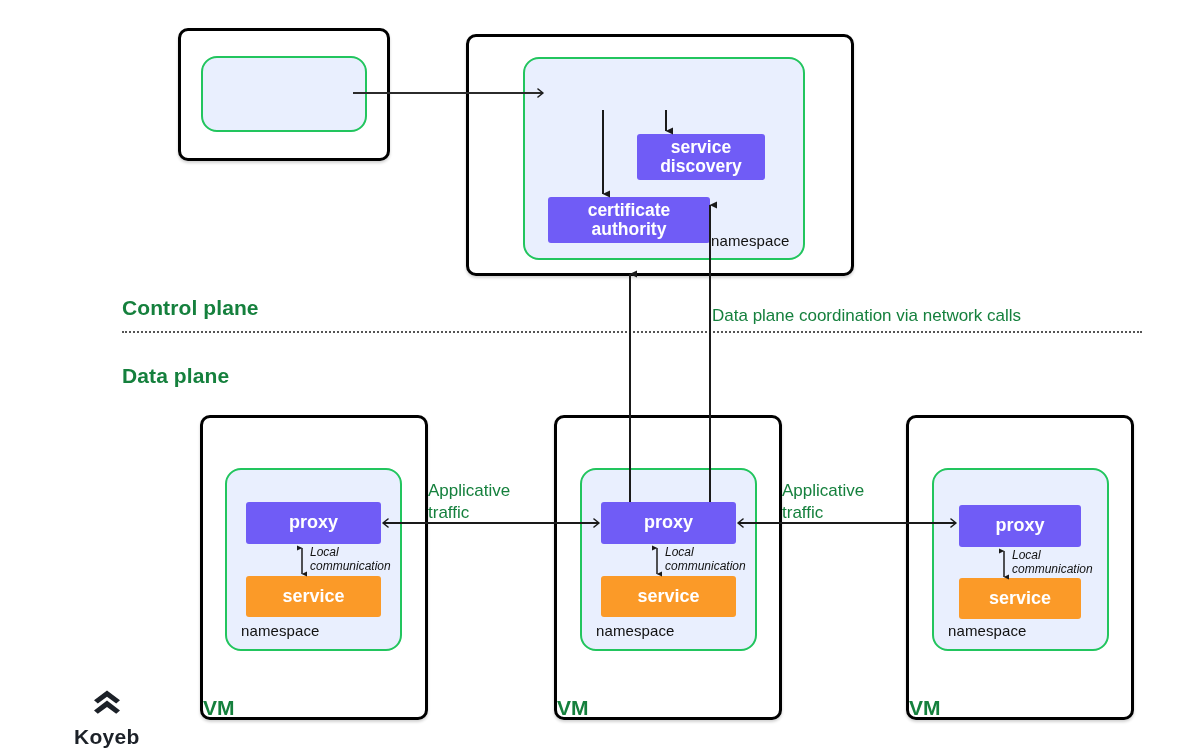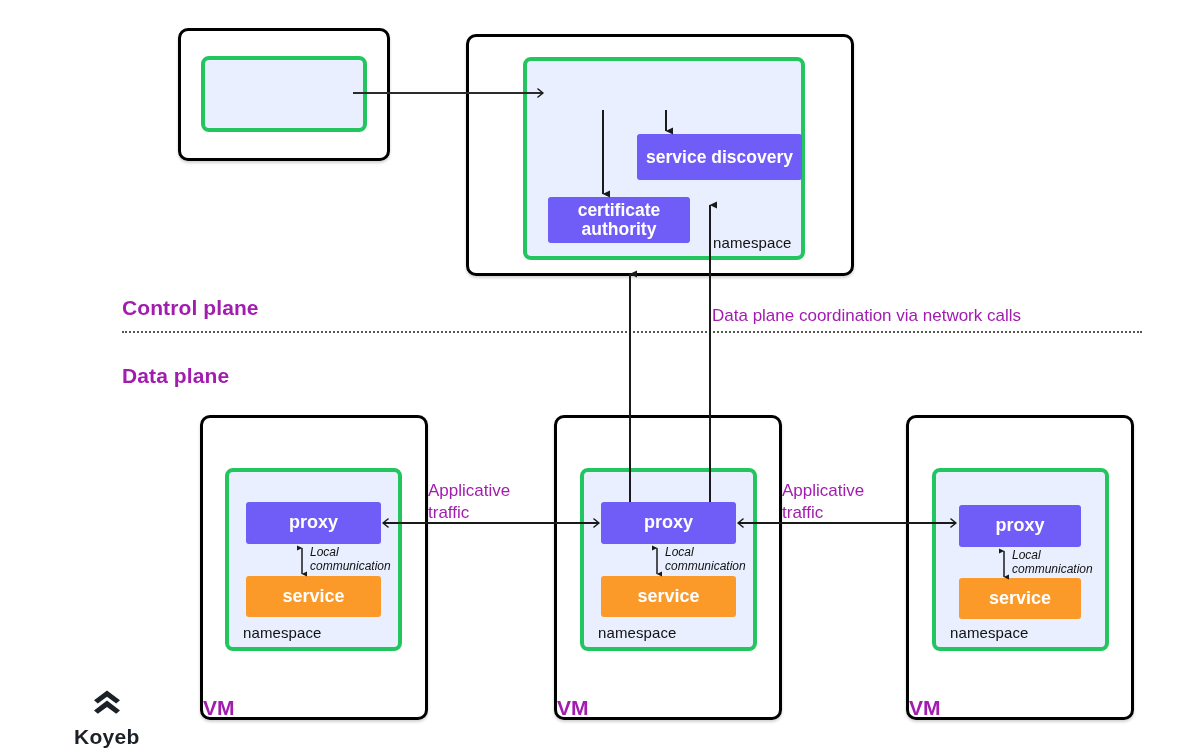--- a/index.html
+++ b/index.html
@@ -25,22 +25,22 @@
   
   .hardbox {
     border: 3px solid #000000;
     border-radius: 10px;
     background: #ffffff;
     box-shadow: 0 2px 3px rgba(0,0,0,0.18);
   }
 
   
   .nsbox {
-    border: 4px solid #22c55e;
-    border-radius: 8px;
+    border: 2px solid #22c55e;
+    border-radius: 16px;
     background: #e9effe;
   }
   .ns-label {
     position: absolute;
     font-size: 15px;
     color: #111111;
     letter-spacing: 0.1px;
     white-space: nowrap;
   }
 
@@ -54,21 +54,21 @@
     font-weight: bold;
     line-height: 1.08;
     border-radius: 3px;
   }
   .chip-purple { background: #705cf6; }
   .chip-orange { background: #fb9a28; }
 
   
   .plain {
     position: absolute;
-    color: #a21caf;
+    color: #15803d;
     white-space: pre;
   }
   .heading {
     font-size: 21px;
     font-weight: bold;
     letter-spacing: 0.1px;
   }
   .caption {
     font-size: 17px;
   }
@@ -132,24 +132,24 @@
   <div class="abs nsbox" style="left:201px; top:56px; width:166px; height:76px;"></div>
 
 
   <div class="abs hardbox" style="left:466px; top:34px; width:388px; height:242px;"></div>
 
   <div class="abs nsbox" style="left:523px; top:57px; width:282px; height:203px;">
     <span class="ns-label" style="left:186px; top:173px;">namespace</span>
   </div>
 
 
-  <div class="abs chip chip-purple" style="left:637px; top:134px; width:165px; height:46px; font-size:17.5px;">service
+  <div class="abs chip chip-purple" style="left:637px; top:134px; width:128px; height:46px; font-size:17.5px;">service
 discovery</div>
 
-  <div class="abs chip chip-purple" style="left:548px; top:197px; width:142px; height:46px; font-size:17.5px;">certificate
+  <div class="abs chip chip-purple" style="left:548px; top:197px; width:162px; height:46px; font-size:17.5px;">certificate
 authority</div>
 
   <span class="plain heading" style="left:122px; top:296px;">Control plane</span>
 
   <span class="plain caption" style="left:712px; top:306px;">Data plane coordination via network calls</span>
 
   <div class="divider" style="left:122px; top:331px; width:1020px;"></div>
 
   <span class="plain heading" style="left:122px; top:364px;">Data plane</span>
 

